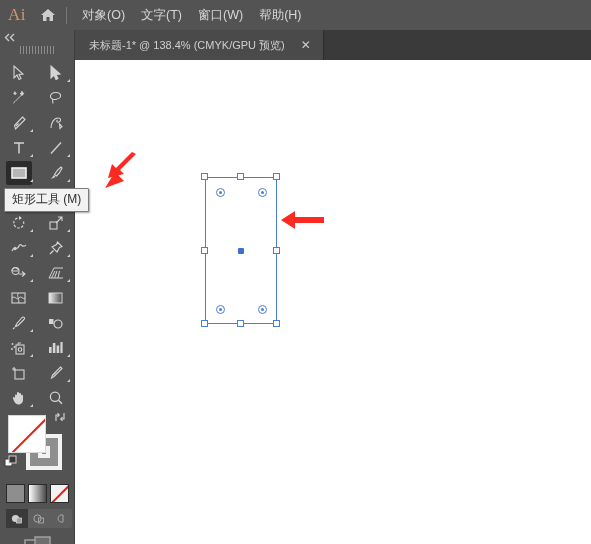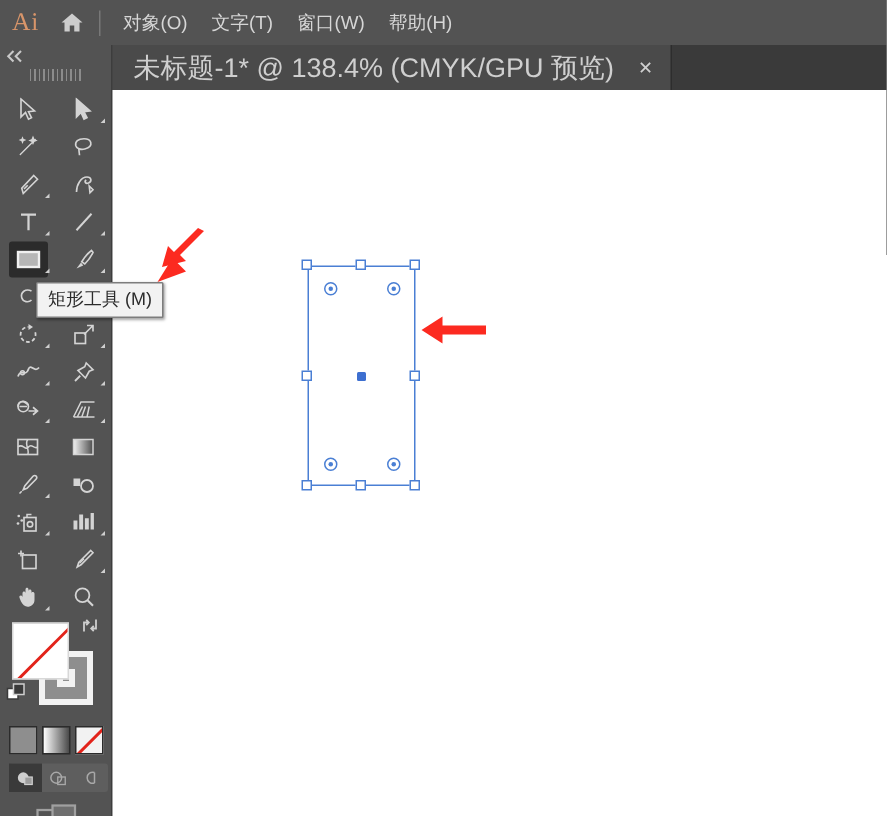--- a/index.html
+++ b/index.html
@@ -32,21 +32,21 @@
   
   .tabbar{
     position:absolute; left:75px; top:30px; width:516px; height:30px;
     background:#3a3a3a;
   }
   .doc-tab{
     position:absolute; left:0; top:0; height:30px;
     background:#4a4a4a; display:flex; align-items:center;
     padding:0 0 0 14px; border-right:1px solid #2d2d2d;
   }
-  .doc-tab-title{ color:#cfcfcf; font-size:18px; white-space:nowrap; }
+  .doc-tab-title{ color:#cfcfcf; font-size:11px; white-space:nowrap; }
   .tab-close{
     margin:0 10px 0 14px; color:#cfcfcf; font-size:12px; line-height:1;
     width:14px; height:14px; display:flex; align-items:center; justify-content:center;
   }
 
   
   .toolbar{
     position:absolute; left:0; top:30px; width:75px; height:514px;
     background:#535353; border-right:1px solid #3d3d3d;
   }
@@ -537,15 +537,15 @@
     <svg class="ann" style="left:203px; top:148px;" width="48" height="24" viewBox="0 0 48 24">
       <path d="M46 9 L46 15 L17 15 L17 21 L3 12 L17 3 L17 9 Z" fill="#fc2a20"></path>
     </svg>
   </div>
 
   <svg class="ann" style="left:100px; top:152px;" width="40" height="42" viewBox="0 0 40 42">
     <path d="M36 2 L20 18 L24 22 L8 26 L12 12 L16 16 L32 0 Z" fill="#fc2a20"></path>
     <path d="M5 36 L15 20 L24 29 Z" fill="#fc2a20"></path>
   </svg>
 
-  <div class="tooltip" style="left:24px; top:188px;">矩形工具 (M)</div>
+  <div class="tooltip" style="left:4px; top:188px;">矩形工具 (M)</div>
 
 </div>
 
 </body></html>

